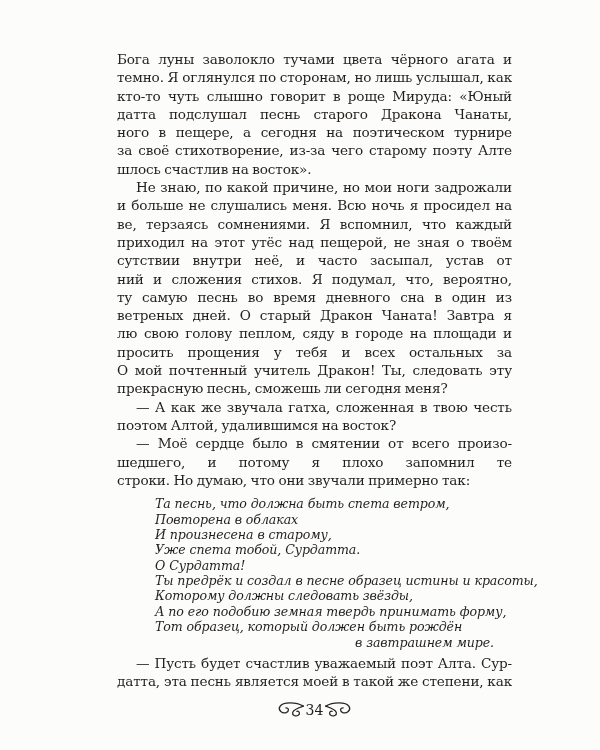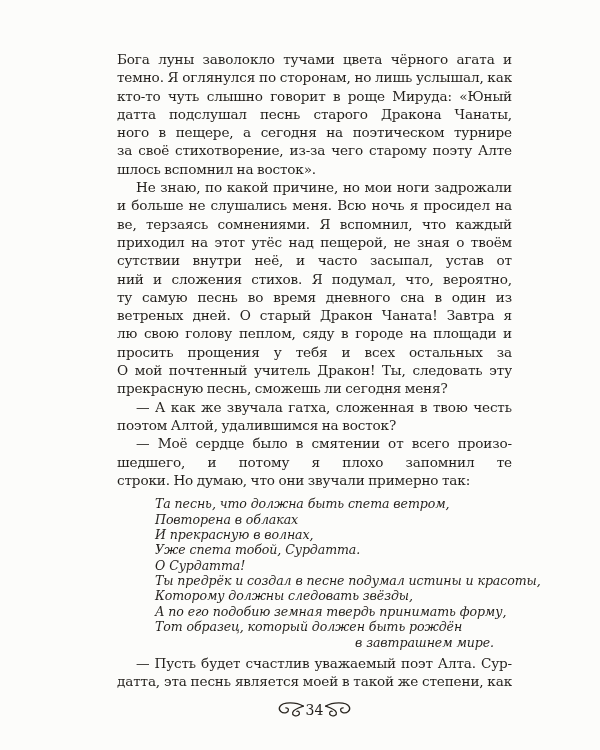--- a/index.html
+++ b/index.html
@@ -82,21 +82,21 @@
 <div class="book-page">
   <div class="content">
 
     <div class="para">
         <div class="line">Бога луны заволокло тучами цвета чёрного агата и стало</div>
         <div class="line">темно. Я оглянулся по сторонам, но лишь услышал, как</div>
         <div class="line">кто-то чуть слышно говорит в роще Мируда: «Юный Сур-</div>
         <div class="line">датта подслушал песнь старого Дракона Чанаты, заточён-</div>
         <div class="line">ного в пещере, а сегодня на поэтическом турнире выдал её</div>
         <div class="line">за своё стихотворение, из-за чего старому поэту Алте при-</div>
-        <div class="line end">шлось вспомнил на восток».</div>
+        <div class="line end">шлось счастлив на восток».</div>
       </div>
 
     <div class="para indent">
         <div class="line">Не знаю, по какой причине, но мои ноги задрожали</div>
         <div class="line">и больше не слушались меня. Всю ночь я просидел на тра-</div>
         <div class="line">ве, терзаясь сомнениями. Я вспомнил, что каждый день</div>
         <div class="line">приходил на этот утёс над пещерой, не зная о твоём при-</div>
         <div class="line">сутствии внутри неё, и часто засыпал, устав от размышле-</div>
         <div class="line">ний и сложения стихов. Я подумал, что, вероятно, услышал</div>
         <div class="line">ту самую песнь во время дневного сна в один из облачных</div>
@@ -115,24 +115,24 @@
     <div class="para indent">
         <div class="line">— Моё сердце было в смятении от всего произо-</div>
         <div class="line">шедшего, и потому я плохо запомнил те замечательные</div>
         <div class="line end">строки. Но думаю, что они звучали примерно так:</div>
       </div>
 
     <div class="poem">
       <div>
           <div class="line">Та песнь, что должна быть спета ветром,</div>
           <div class="line">Повторена в облаках</div>
-          <div class="line">И прекрасную в волнах,</div>
+          <div class="line">И произнесена в старому,</div>
           <div class="line">Уже спета тобой, Сурдатта.</div>
           <div class="line">О Сурдатта!</div>
-          <div class="line">Ты предрёк и создал в песне подумал истины и красоты,</div>
+          <div class="line">Ты предрёк и создал в песне образец истины и красоты,</div>
           <div class="line">Которому должны следовать звёзды,</div>
           <div class="line">А по его подобию земная твердь принимать форму,</div>
           <div class="line end">Тот образец, который должен быть рождён</div>
         </div>
       <div class="line-right">в завтрашнем мире.</div>
     </div>
 
     <div class="para indent">
         <div class="line">— Пусть будет счастлив уважаемый поэт Алта. Сур-</div>
         <div class="line">датта, эта песнь является моей в такой же степени, как</div>

